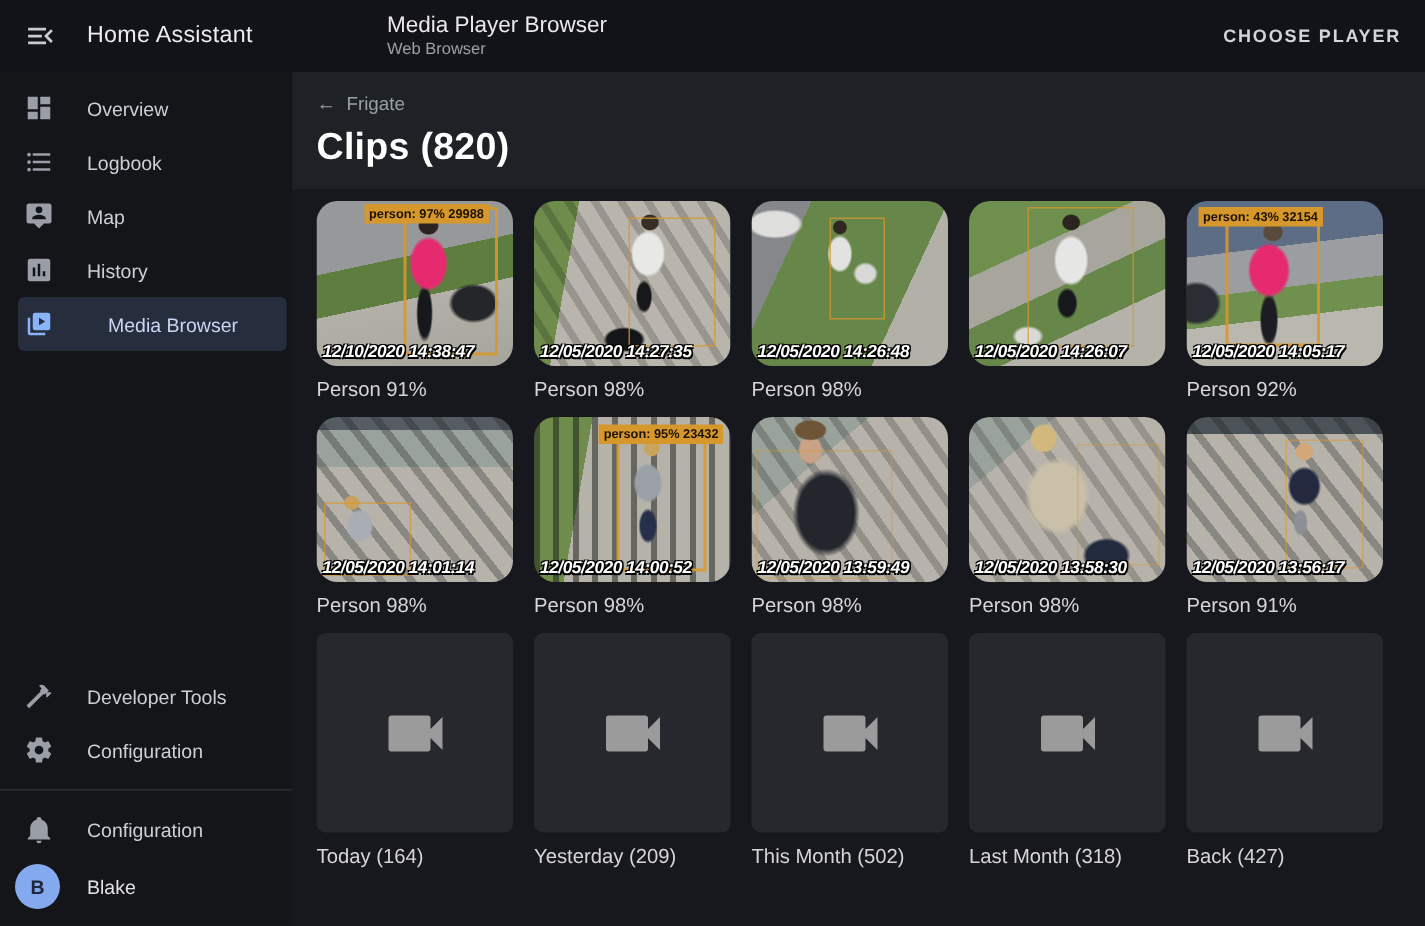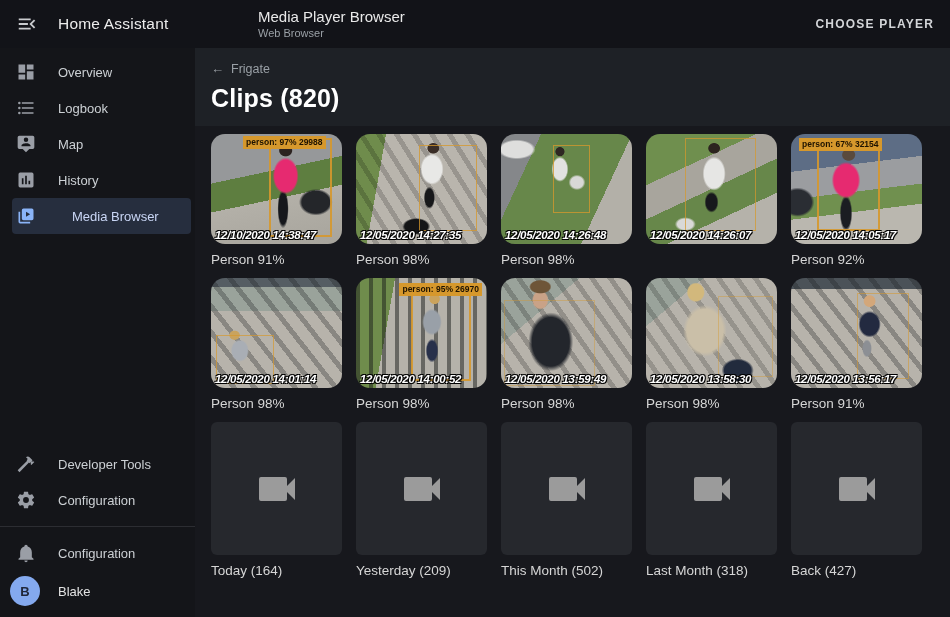--- a/index.html
+++ b/index.html
@@ -272,39 +272,39 @@
         <div class="cell">
           <div class="thumb scene4">
 
             <span class="bbox"></span>
             <span class="ts">12/05/2020 14:26:07</span>
           </div>
         </div>
 
         <div class="cell">
           <div class="thumb scene5">
-            <span class="chip">person: 67% 32154</span>
+            <span class="chip">person: 43% 32154</span>
             <span class="bbox"></span>
             <span class="ts">12/05/2020 14:05:17</span>
           </div>
           <div class="cell-label">Person 92%</div>
         </div>
 
         <div class="cell">
           <div class="thumb scene6">
 
             <span class="bbox"></span>
             <span class="ts">12/05/2020 14:01:14</span>
           </div>
           <div class="cell-label">Person 98%</div>
         </div>
 
         <div class="cell">
           <div class="thumb scene7">
-            <span class="chip">person: 95% 26970</span>
+            <span class="chip">person: 95% 23432</span>
             <span class="bbox"></span>
             <span class="ts">12/05/2020 14:00:52</span>
           </div>
           <div class="cell-label">Person 98%</div>
         </div>
 
         <div class="cell">
           <div class="thumb scene8">
 
             <span class="bbox"></span>

